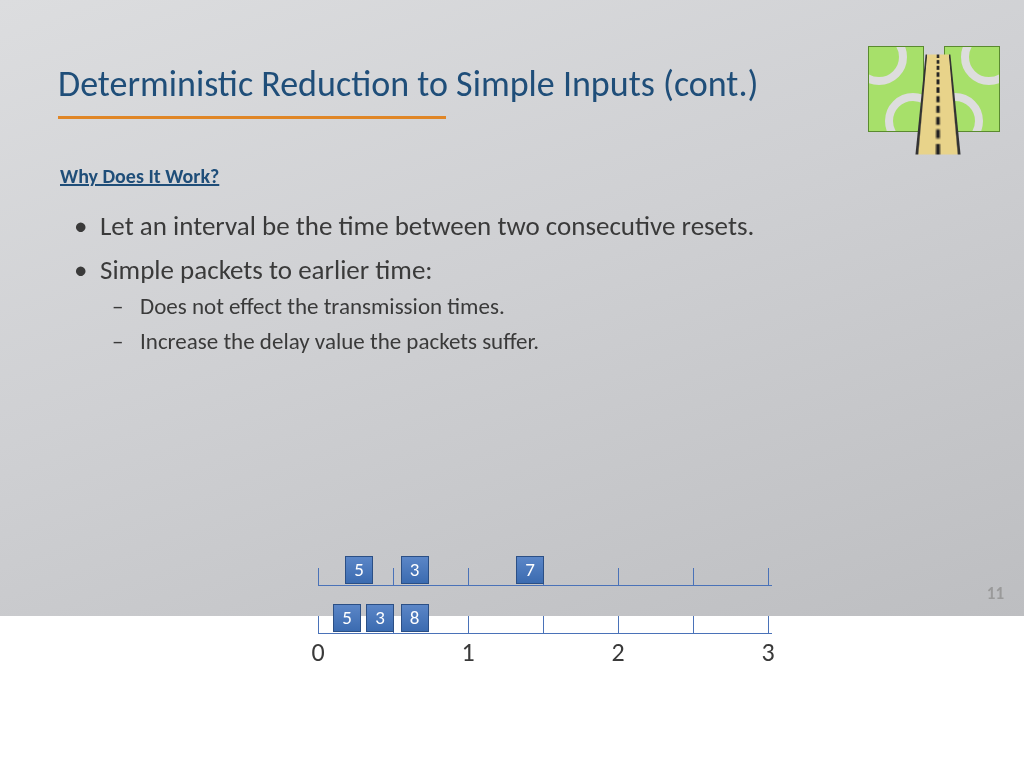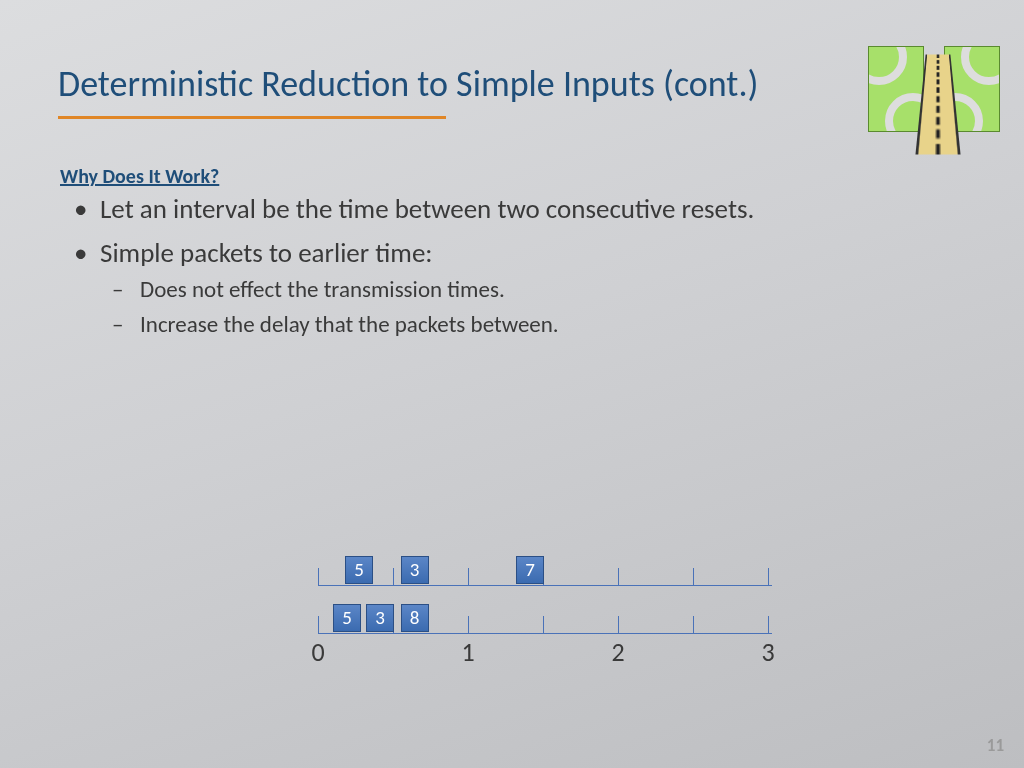--- a/index.html
+++ b/index.html
@@ -5,21 +5,21 @@
   html, body {
     margin: 0;
     padding: 0;
     width: 1024px;
     height: 768px;
     overflow: hidden;
     font-family: Calibri, "Segoe UI", Arial, sans-serif;
   }
   .slide {
     width: 1024px;
-    height: 768px;
+    height: 616px;
     background: linear-gradient(160deg, #dcdddf 0%, #cfd0d3 45%, #bdbec1 100%);
     position: relative;
     box-sizing: border-box;
   }
   .title {
     position: absolute;
     left: 58px;
     top: 62px;
     font-size: 36px;
     color: #1f4e79;
@@ -38,21 +38,21 @@
     left: 60px;
     top: 164px;
     font-size: 20px;
     font-weight: 700;
     color: #1f4e79;
     text-decoration: underline;
   }
   ul.main {
     position: absolute;
     left: 60px;
-    top: 183px;
+    top: 200px;
     width: 900px;
     margin: 0;
     padding: 0;
     list-style: none;
     color: #3a3a3a;
   }
   ul.main > li {
     position: relative;
     padding-left: 40px;
     font-size: 27px;
@@ -211,21 +211,21 @@
   </div>
 
   <div class="subheading">Why Does It Work?</div>
 
   <ul class="main">
     <li><span>Let an interval be the time between two consecutive resets.</span></li>
     <li>
       <span>Simple packets to earlier time:</span>
       <ul class="sub">
         <li>Does not effect the transmission times.</li>
-        <li>Increase the delay that the packets between.</li>
+        <li>Increase the delay value the packets suffer.</li>
       </ul>
     </li>
   </ul>
 
   <div class="diagram">
 
   <div class="timeline">
         <div class="tl-base"></div>
         <div class="tl-tick" style="left: 2px;"></div>
         <div class="tl-tick" style="left: 77px;"></div>

